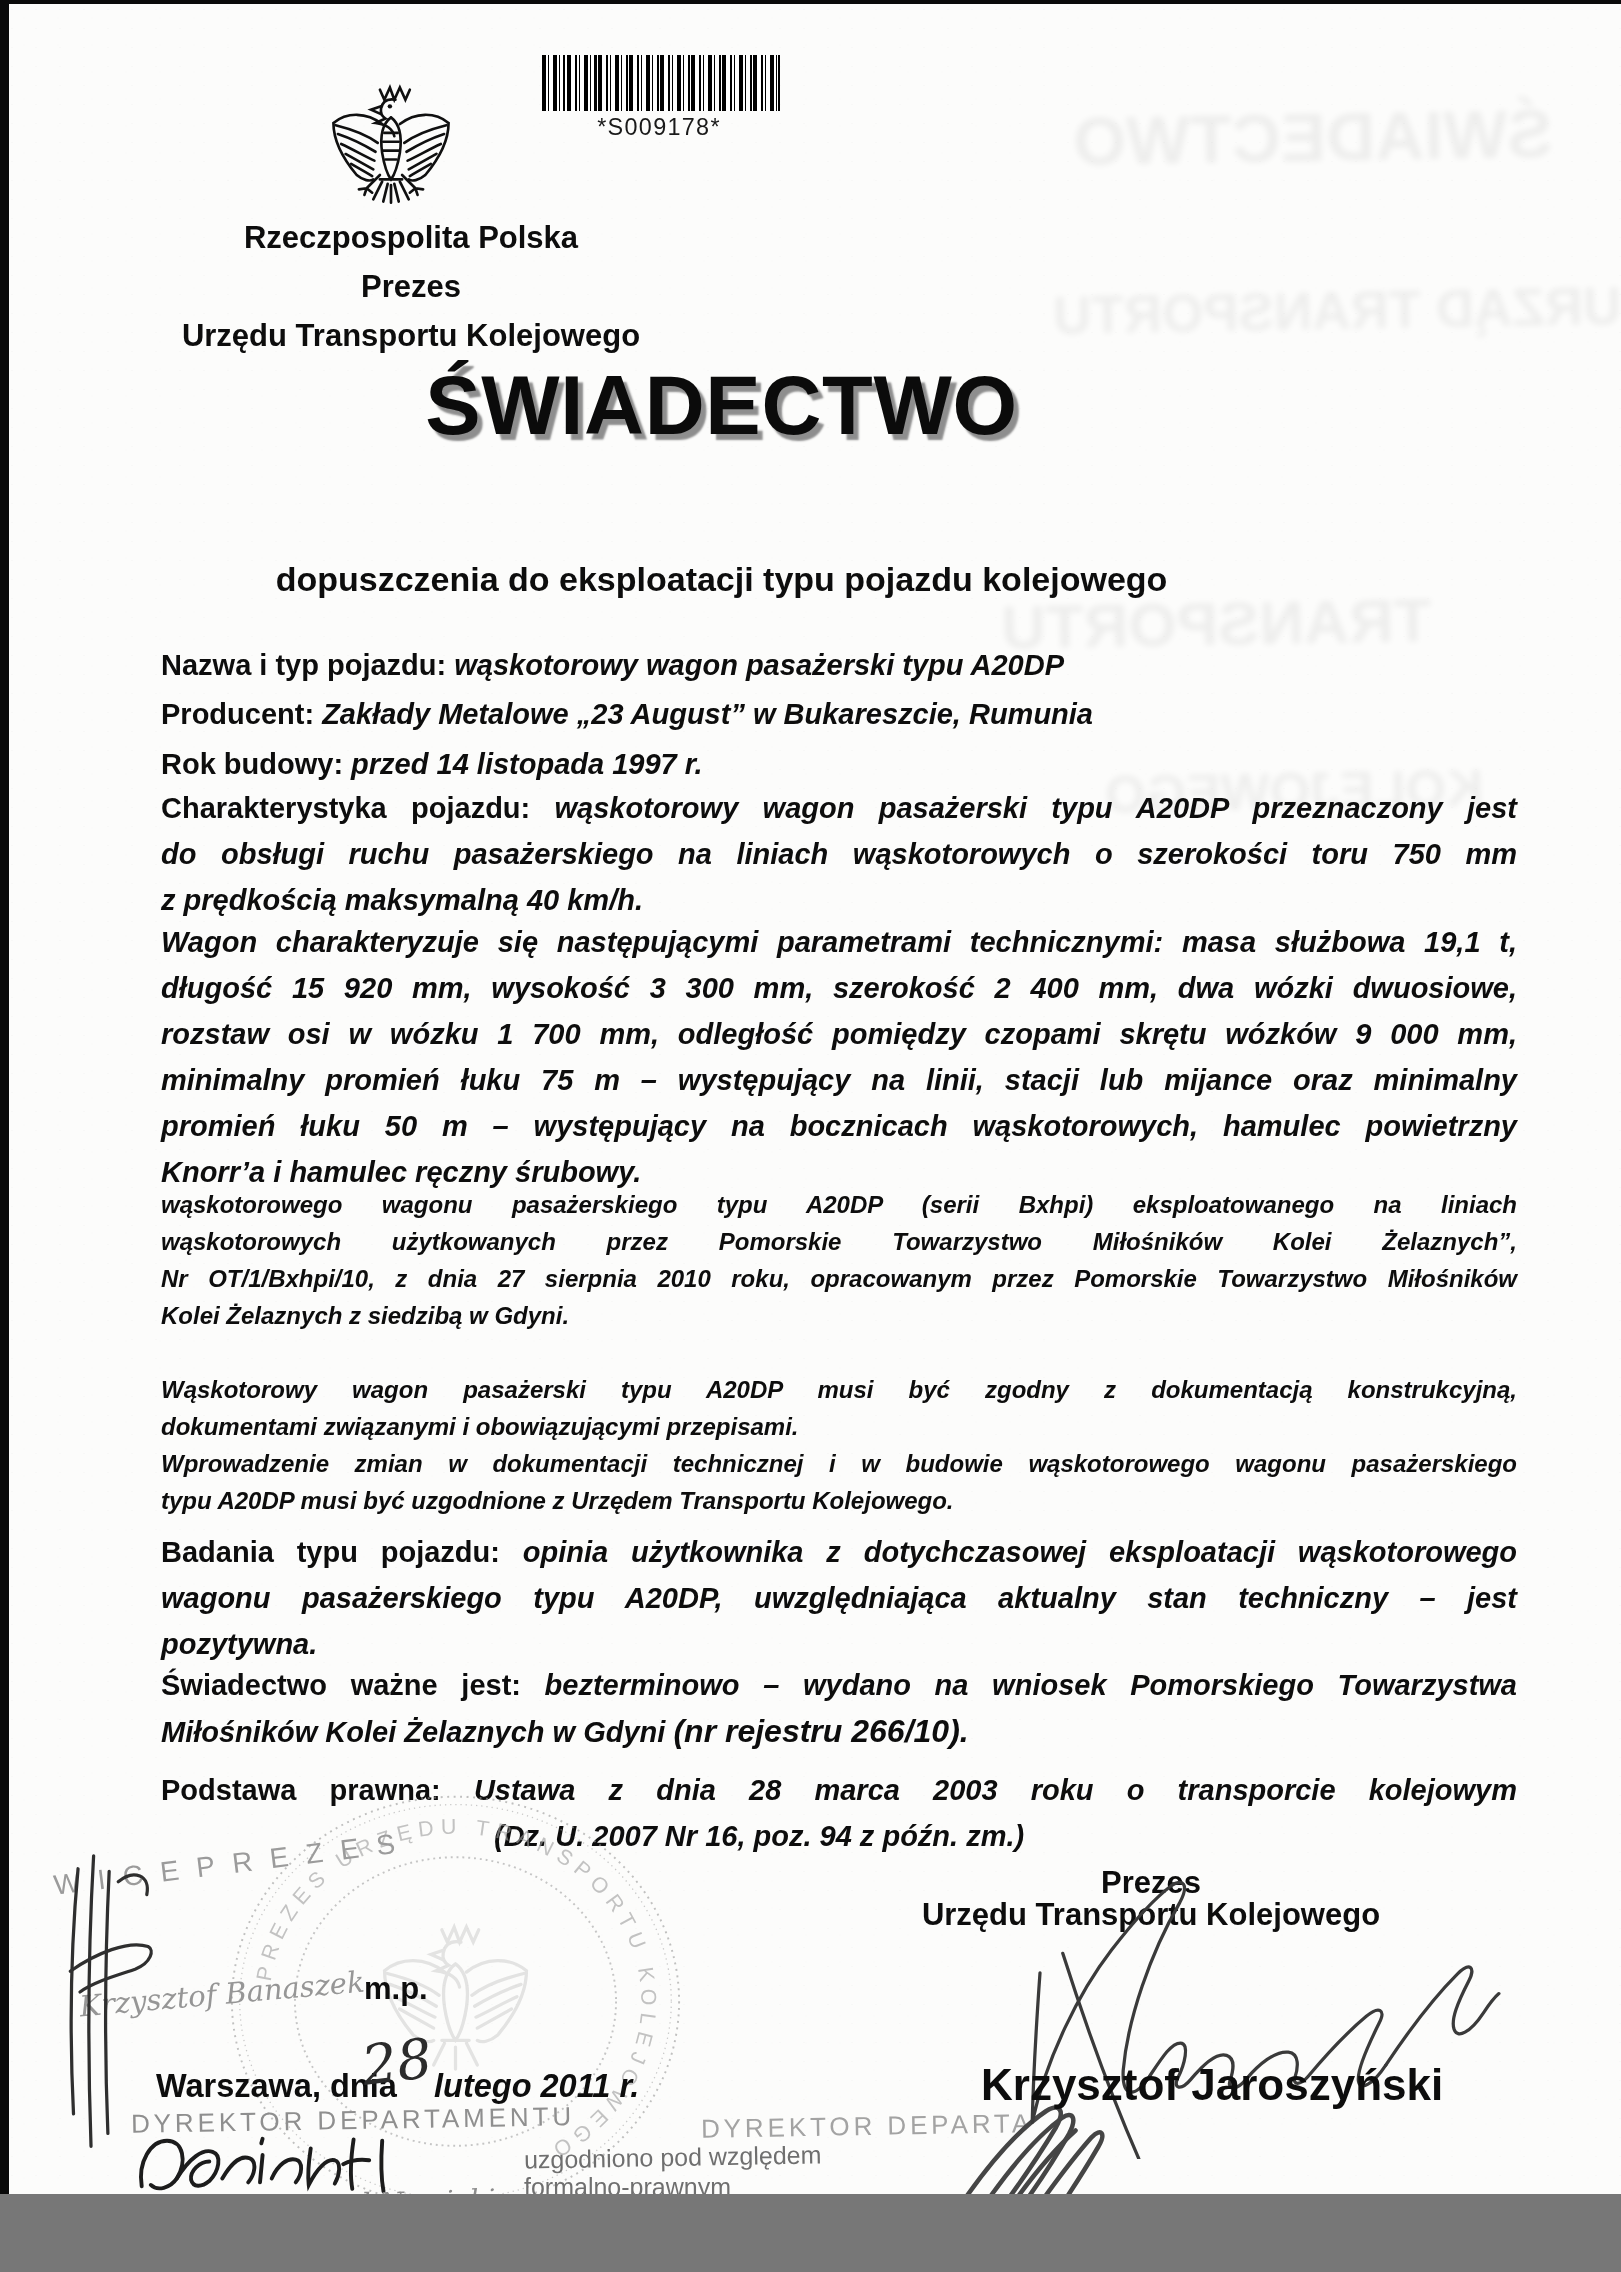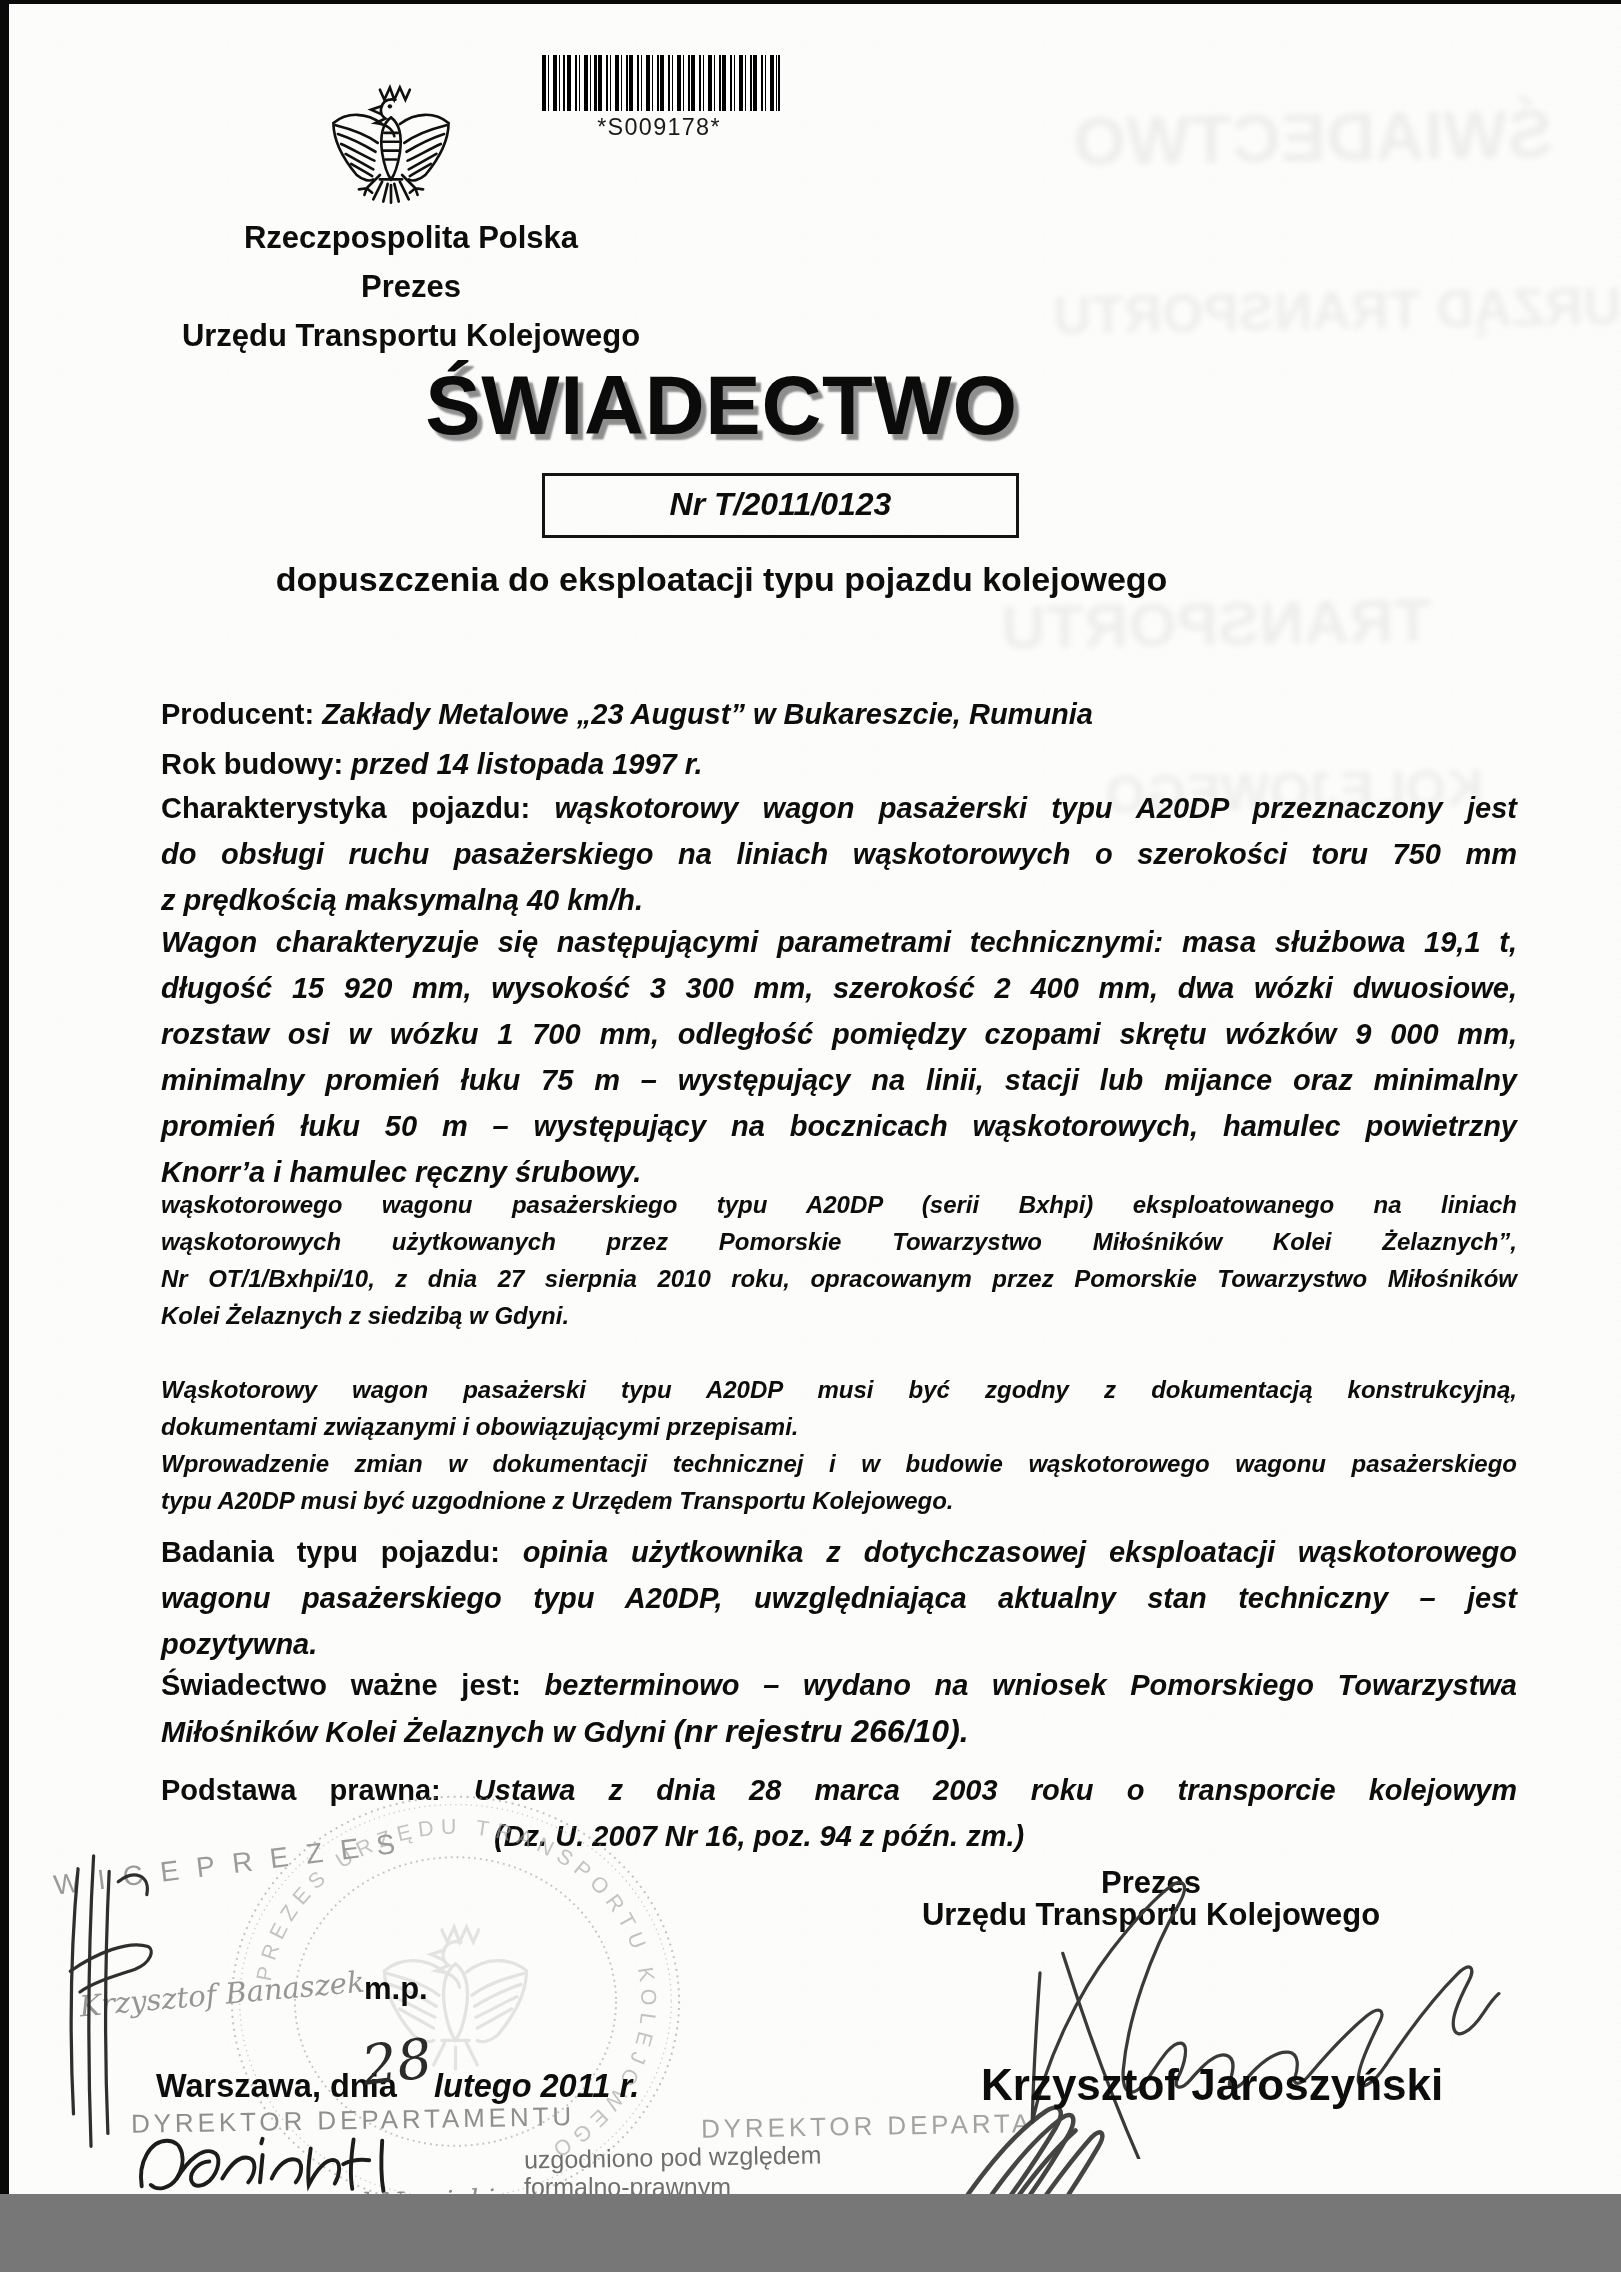--- a/index.html
+++ b/index.html
@@ -104,25 +104,26 @@
   <div class="abs barcode"></div>
   <div class="abs barcode-label">*S009178*</div>
 
   <div class="abs header-block">
     <div>Rzeczpospolita Polska</div>
     <div>Prezes</div>
     <div>Urzędu Transportu Kolejowego</div>
   </div>
 
   <div class="abs doc-title">ŚWIADECTWO</div>
-  <div class="abs numbox">
-    <span>Nr T/2011/0123</span>
-  </div>
   <div class="abs subtitle">dopuszczenia do eksploatacji typu pojazdu kolejowego</div>
 
+  <div class="abs para main l" style="top:642px;">
+    <span class="up">Nazwa i typ pojazdu:</span>
+    <span class="it">wąskotorowy wagon pasażerski typu A20DP</span>
+  </div>
   <div class="abs para main l" style="top:691px;">
     <span class="up">Producent:</span>
     <span class="it">Zakłady Metalowe „23 August” w Bukareszcie, Rumunia</span>
   </div>
   <div class="abs para main l" style="top:741px;">
     <span class="up">Rok budowy:</span>
     <span class="it">przed 14 listopada 1997 r.</span>
   </div>
 
   <div class="abs para main" style="top:785px;">

